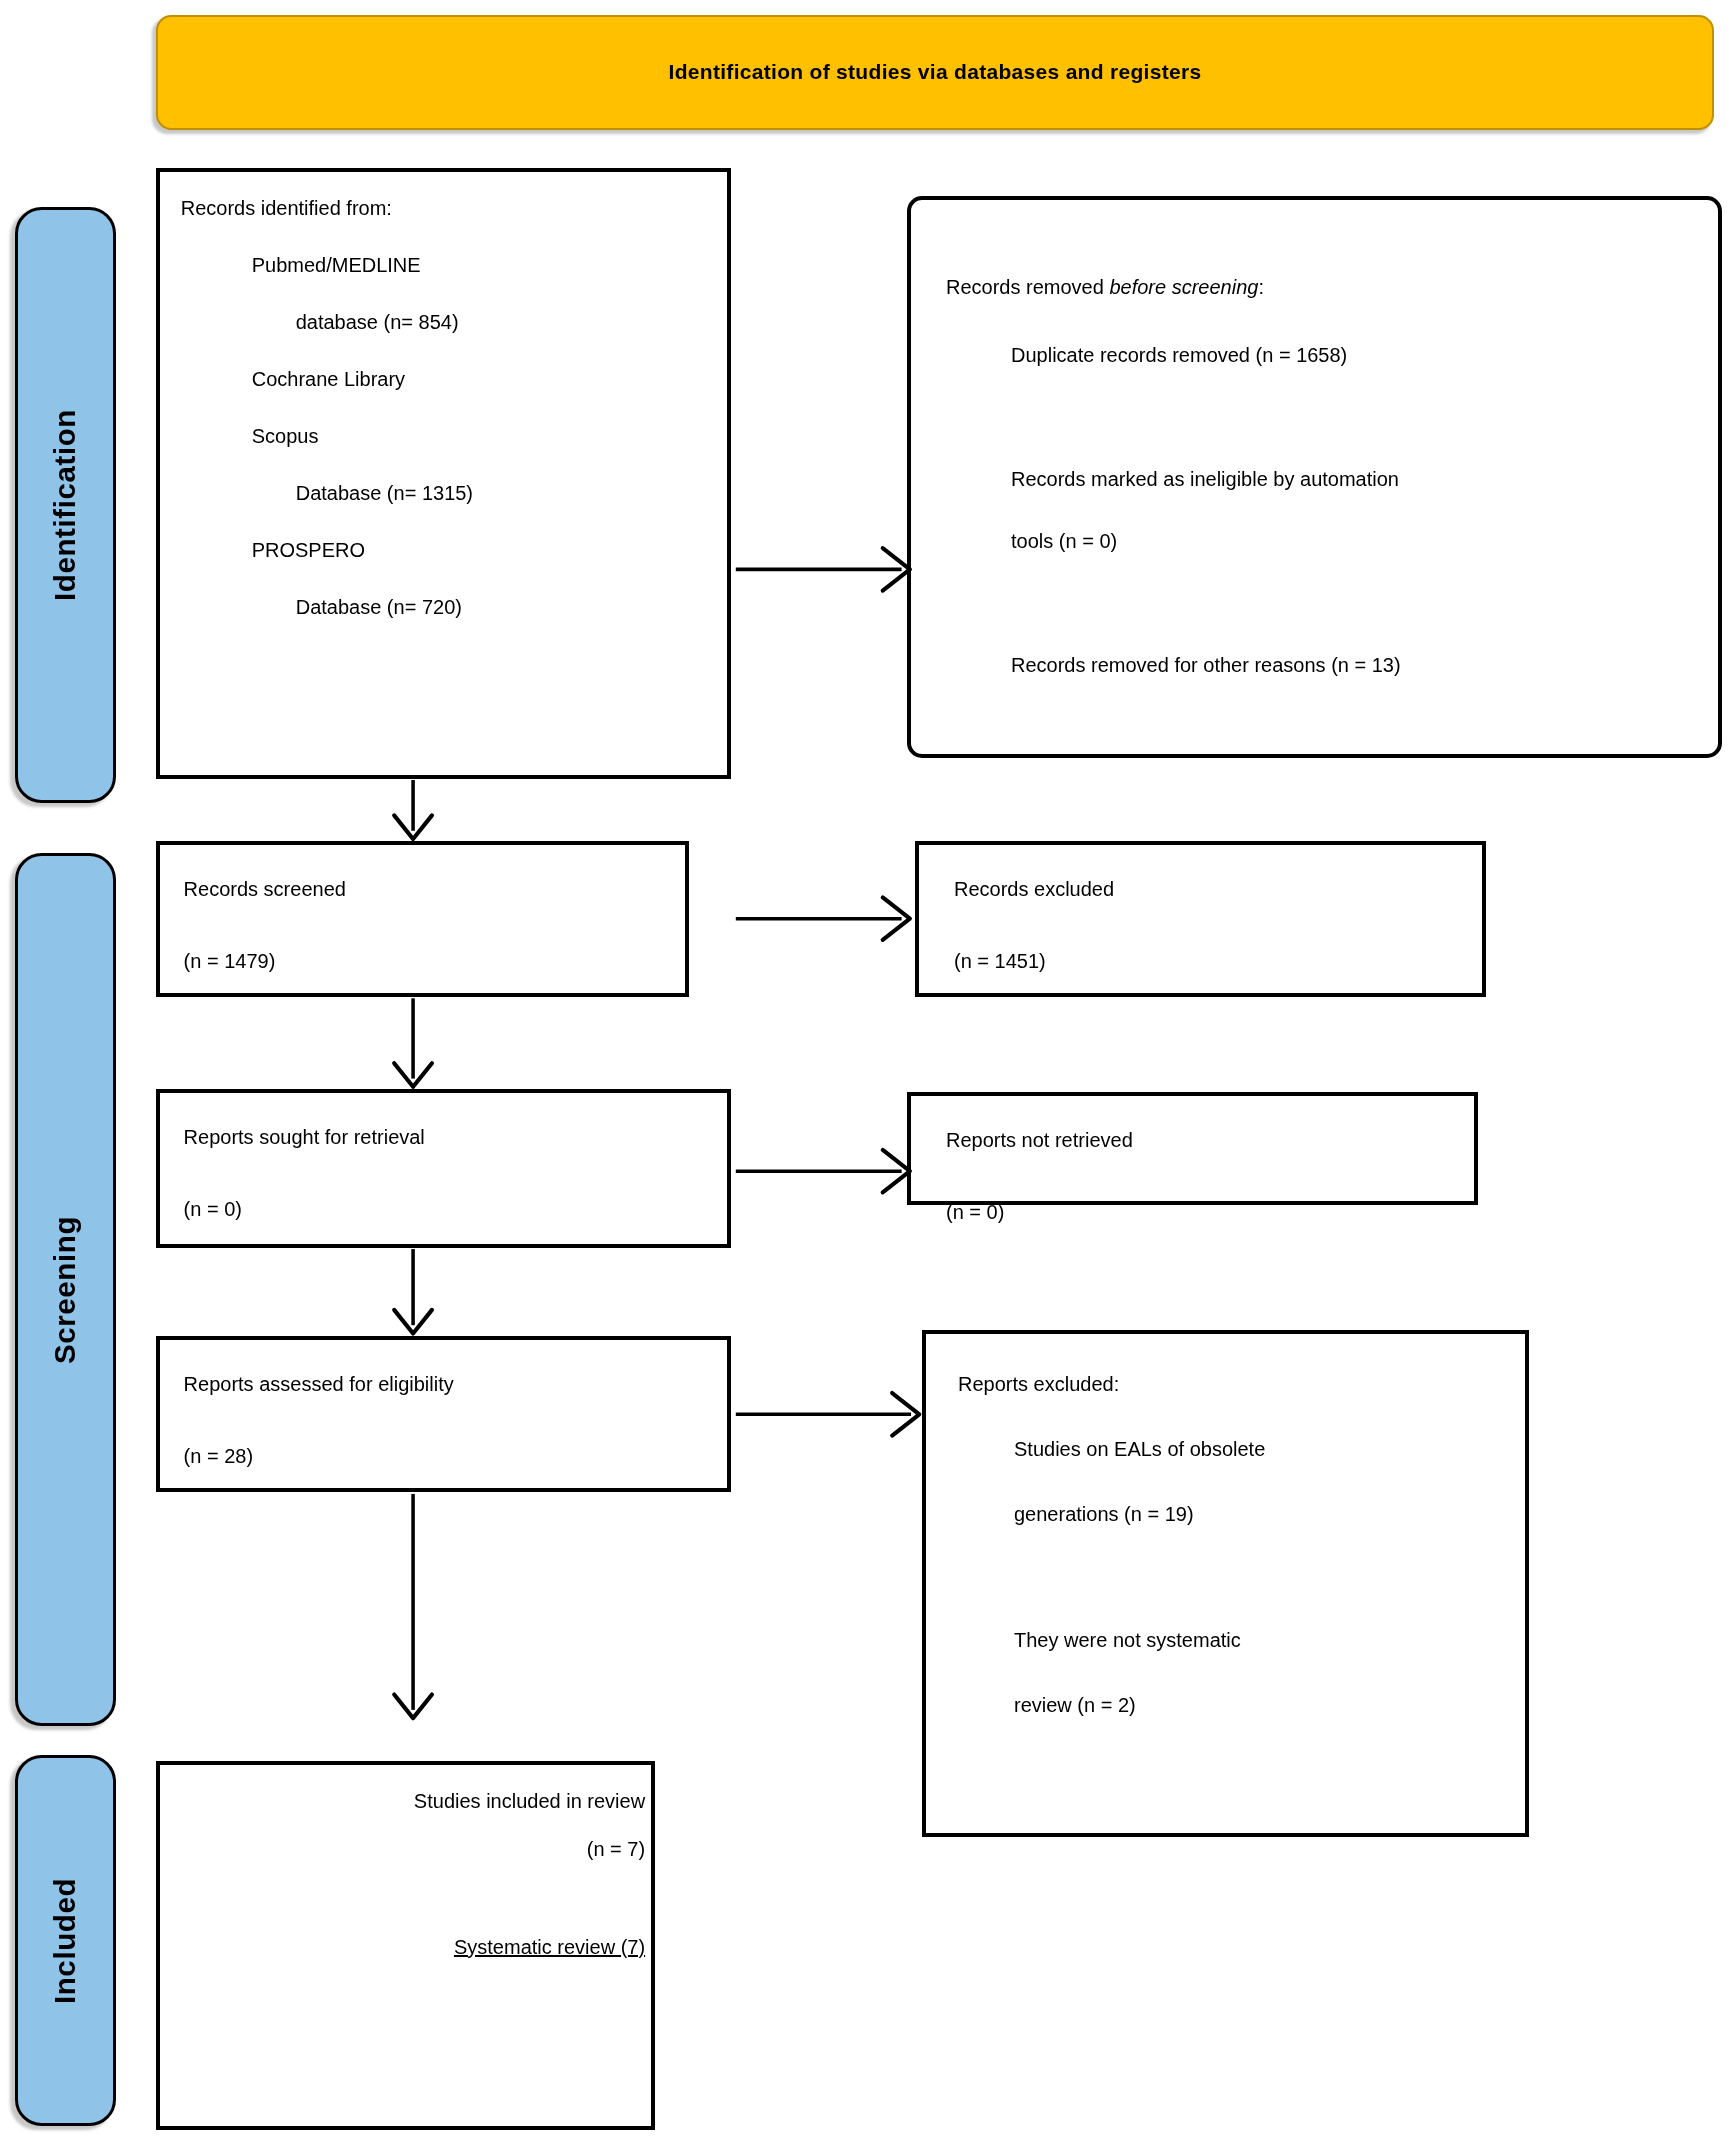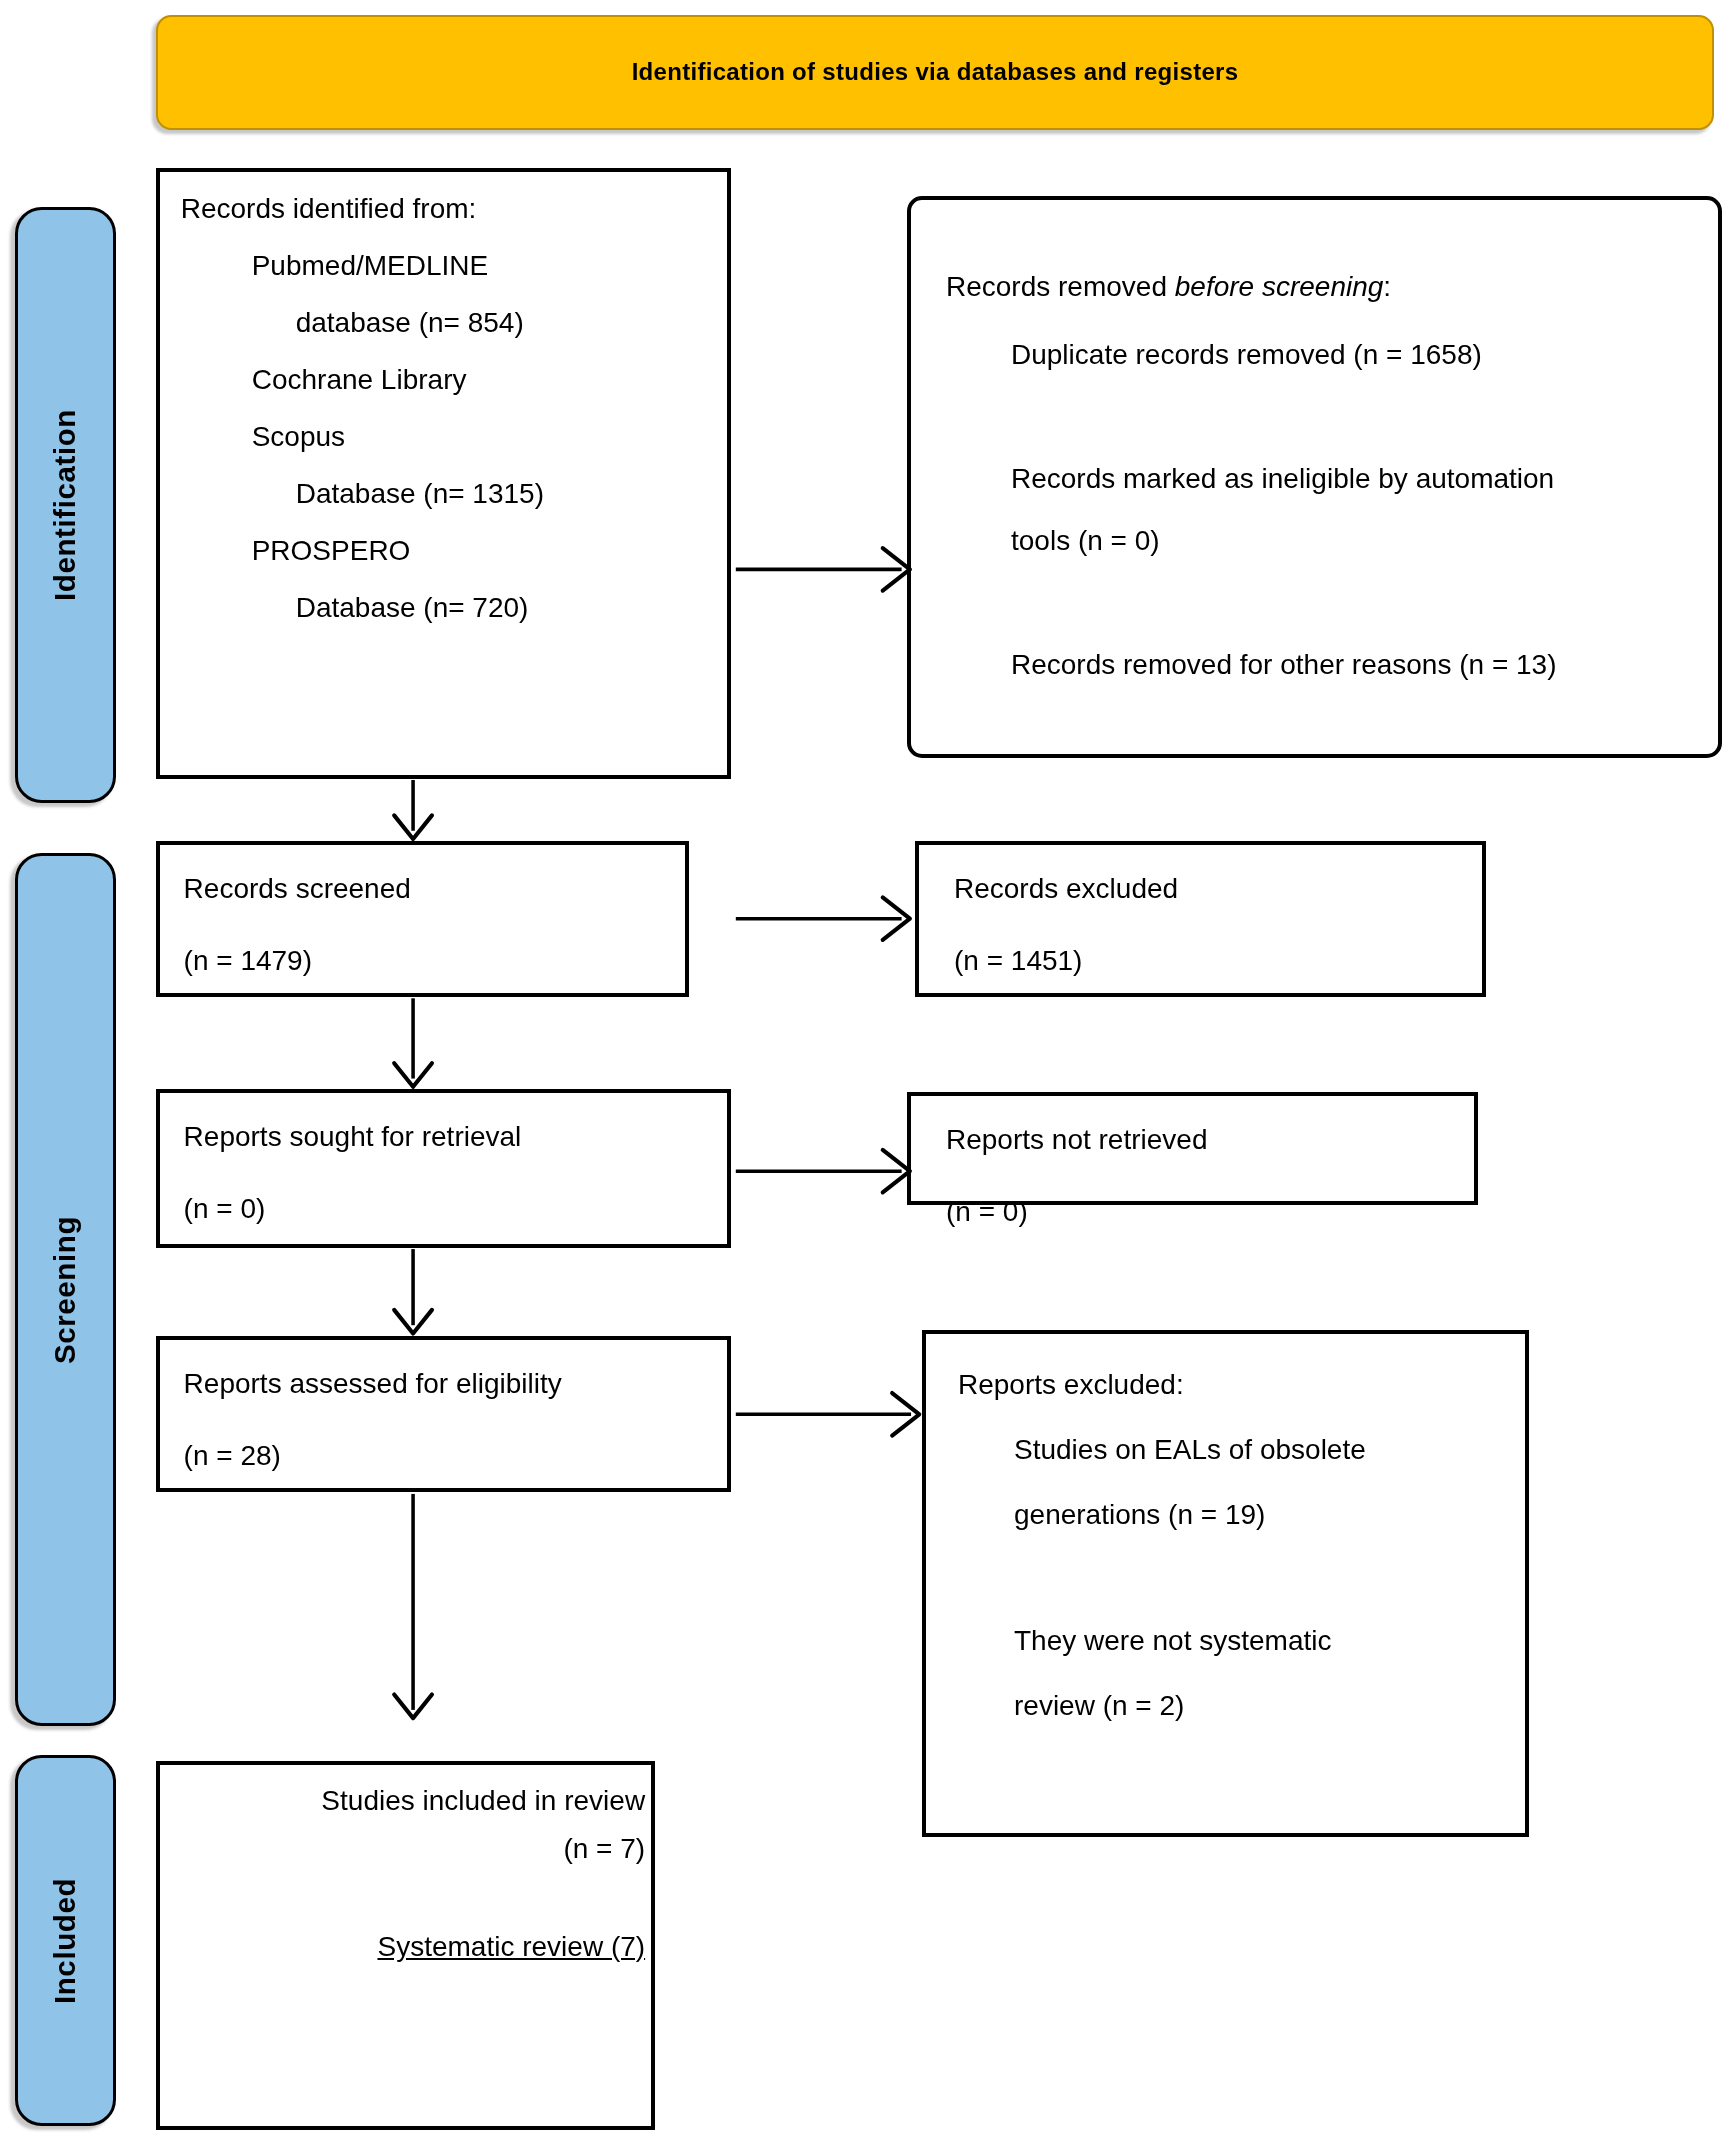--- a/index.html
+++ b/index.html
@@ -13,21 +13,21 @@
   
   .banner {
     position: absolute; left: 156px; top: 14.8px; width: 1558px; height: 115px;
     background: var(--banner-fill, #FFC000);
     border: 2.4px solid var(--banner-border, #BF9000);
     border-radius: 15.3px;
     box-shadow: -3.5px 3.5px 3px rgba(130,130,130,0.45);
     display: flex; align-items: center; justify-content: center;
     box-sizing: border-box;
   }
-  .banner .banner-title { font-size: 24px; font-weight: bold; letter-spacing: 0.3px; }
+  .banner .banner-title { font-size: 21px; font-weight: bold; letter-spacing: 0.3px; }
 
   
   .stage {
     position: absolute; left: 14.8px; width: 101px;
     background: var(--sidebar-fill, #8FC3E8);
     border: 3.5px solid #000; border-radius: 26.6px;
     box-shadow: -4.7px 3.5px 3px rgba(130,130,130,0.45);
     display: flex; align-items: center; justify-content: center;
     box-sizing: border-box;
   }
@@ -36,21 +36,21 @@
   #stage-included       { top: 1755px; height: 371px;  }
   .vtext {
     transform: rotate(-90deg); white-space: nowrap;
     font-size: 29.5px; font-weight: bold; letter-spacing: 0.6px;
   }
 
   
   .box {
     position: absolute; background: #fff;
     border: 4.1px solid #000; box-sizing: border-box;
-    font-size: 28px; line-height: 72px;
+    font-size: 20px; line-height: 72px;
   }
   .line { white-space: nowrap; }
   .ind1 { padding-left: 71px; }
   .ind2 { padding-left: 115px; }
   .italic { font-style: italic; }
 
   #box-identified { left: 156px; top: 168px; width: 575px; height: 611px; padding: 8.3px 5.9px 0 20.7px; line-height: 57px; }
   #box-screened   { left: 156px; top: 841px; width: 533px; height: 156px; padding: 8.3px 5.9px 0 23.6px; }
   #box-sought     { left: 156px; top: 1089px; width: 575px; height: 159px; padding: 8.3px 5.9px 0 23.6px; }
   #box-assessed   { left: 156px; top: 1336px; width: 575px; height: 156px; padding: 8.3px 5.9px 0 23.6px; }

